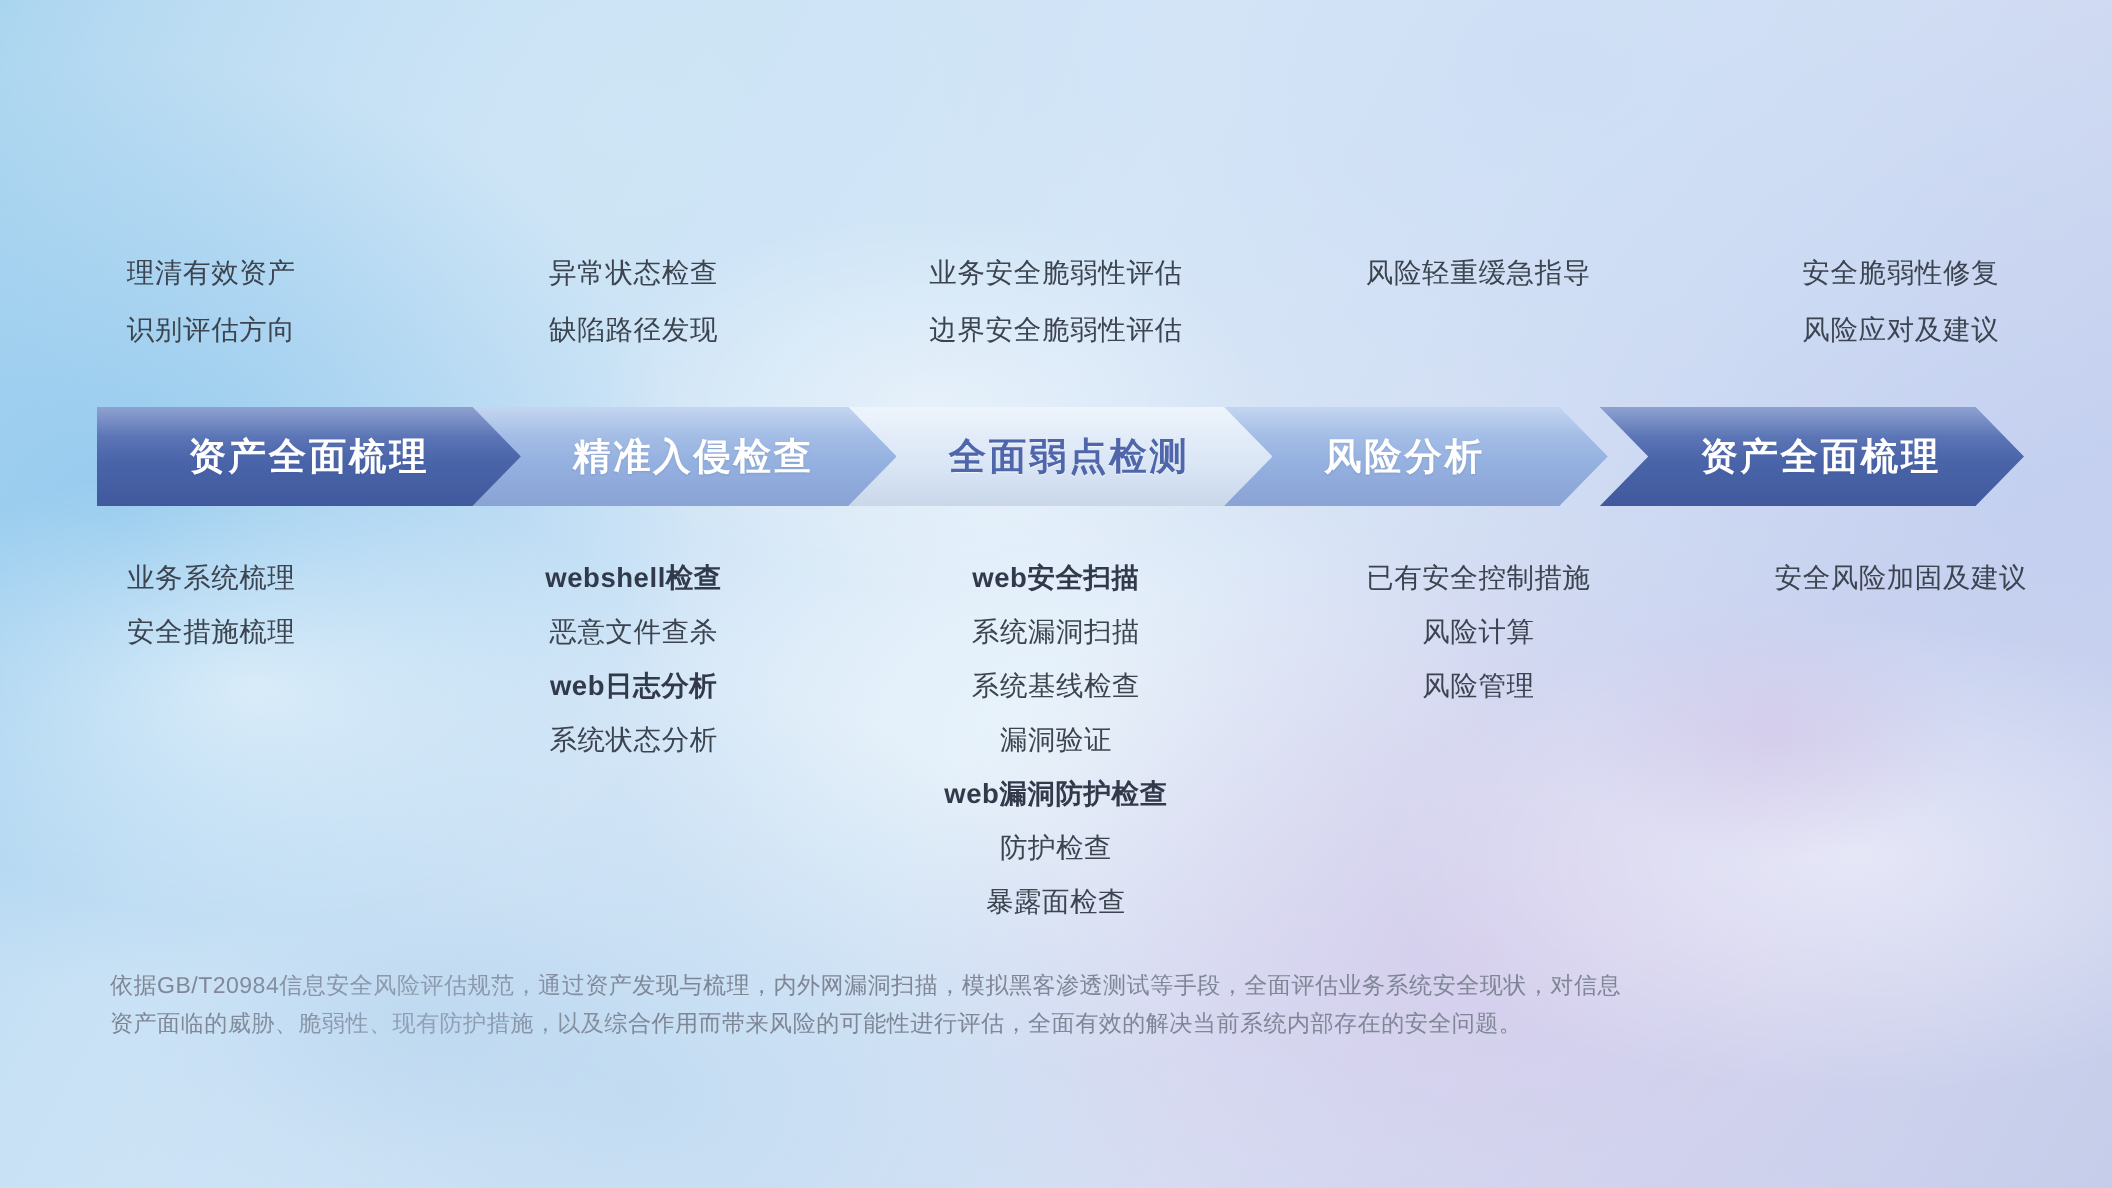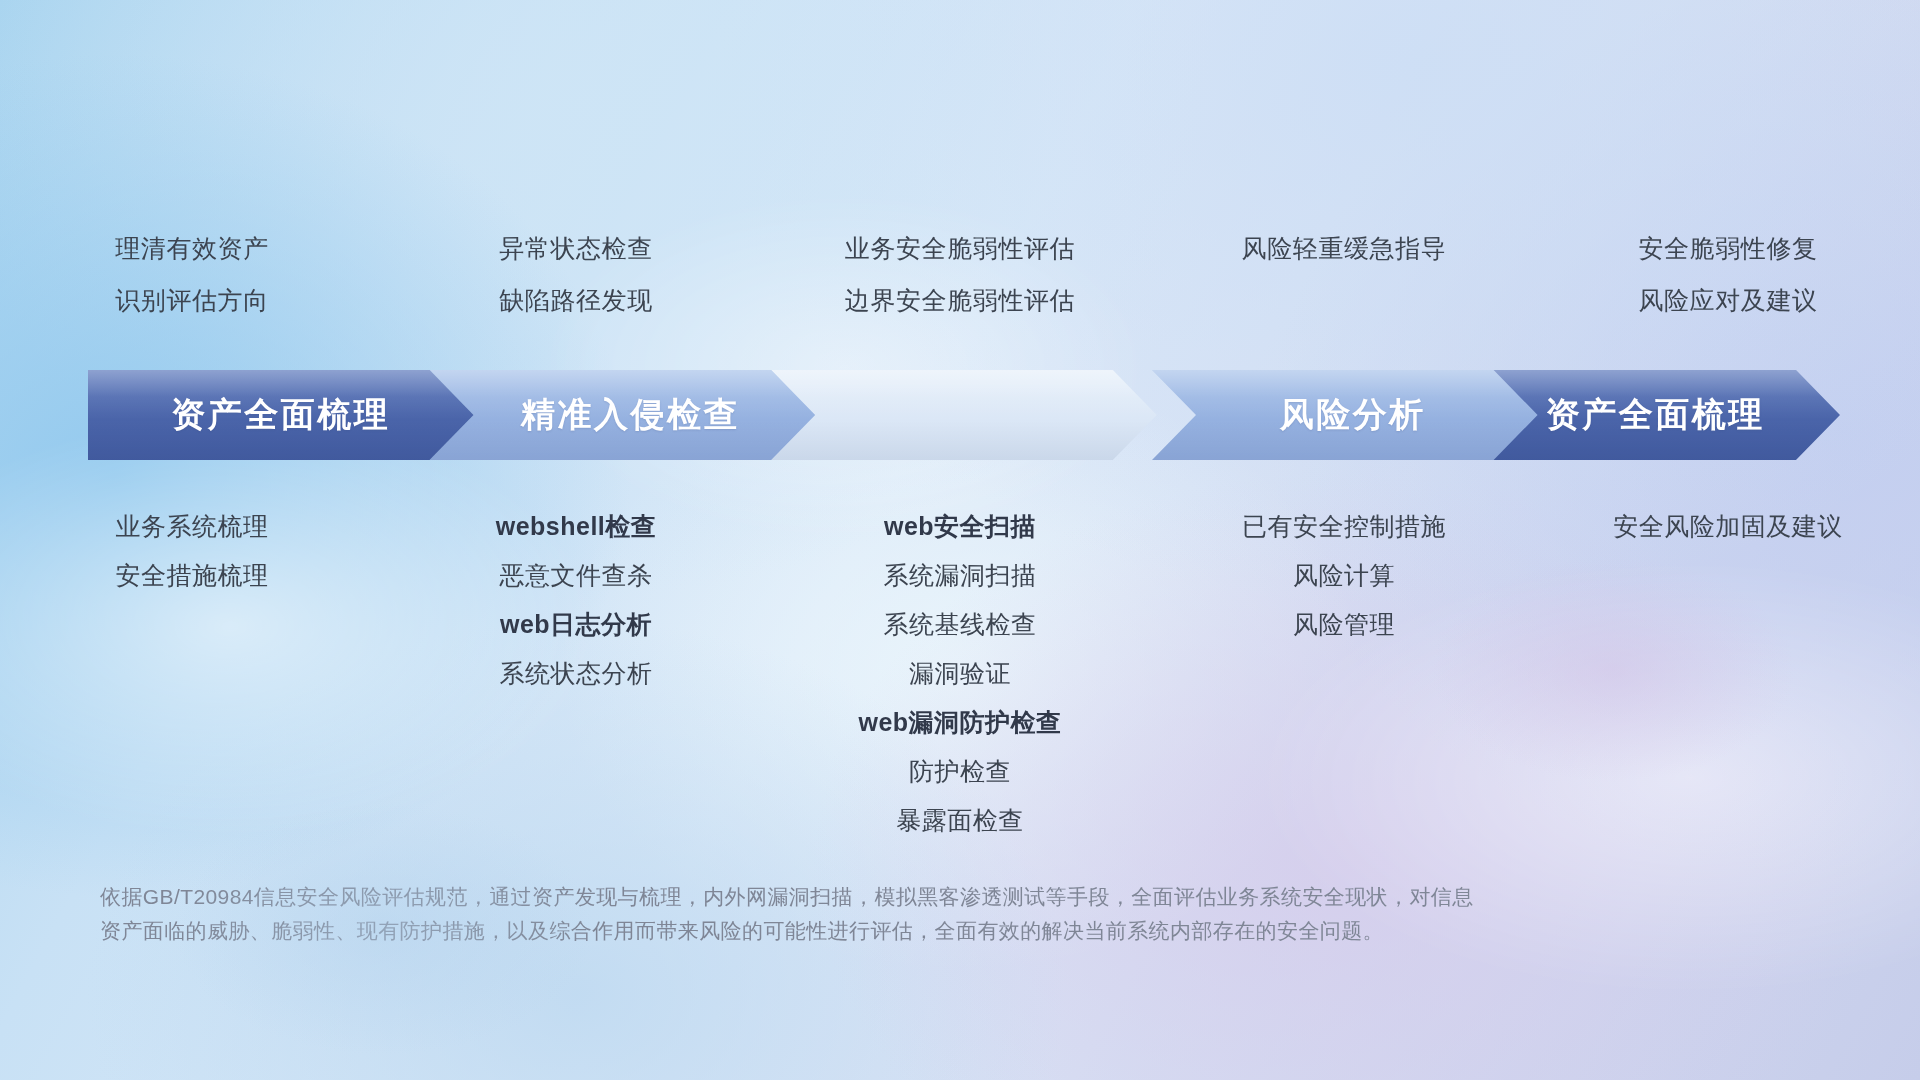--- a/index.html
+++ b/index.html
@@ -121,22 +121,23 @@
       <div class="chev first" style="left: 0px; width: 385.6px; z-index: 5;">
         <div class="shape" style="background: linear-gradient(rgb(93, 121, 188) 0%, rgb(74, 100, 169) 55%, rgb(67, 93, 164) 100%);"></div>
         <div class="cap" style="color: rgb(255, 255, 255);">资产全面梳理</div>
       </div>
       <div class="chev notch" style="left: 341.6px; width: 385.6px; z-index: 4;">
         <div class="shape" style="background: linear-gradient(rgb(169, 195, 234) 0%, rgb(149, 177, 224) 55%, rgb(142, 170, 221) 100%);"></div>
         <div class="cap" style="color: rgb(255, 255, 255); transform: translateX(8px);">精准入侵检查</div>
       </div>
       <div class="chev notch" style="left: 683.2px; width: 385.6px; z-index: 3;">
         <div class="shape" style="background: linear-gradient(rgb(231, 240, 250) 0%, rgb(219, 231, 246) 55%, rgb(210, 224, 243) 100%);"></div>
+        <div class="cap" style="color: rgb(79, 102, 171); text-shadow: rgba(255, 255, 255, 0.7) 0px 1px 1px; transform: translateX(8px);">全面弱点检测</div>
       </div>
-      <div class="chev notch" style="left: 1064px; width: 385.6px; z-index: 2;">
+      <div class="chev notch" style="left: 988px; width: 385.6px; z-index: 2;">
         <div class="shape" style="background: linear-gradient(rgb(169, 195, 234) 0%, rgb(149, 177, 224) 55%, rgb(142, 170, 221) 100%);"></div>
         <div class="cap" style="color: rgb(255, 255, 255); transform: translateX(8px);">风险分析</div>
       </div>
       <div class="chev notch" style="left: 1366.4px; width: 385.6px; z-index: 1;">
         <div class="shape" style="background: linear-gradient(rgb(93, 121, 188) 0%, rgb(74, 100, 169) 55%, rgb(67, 93, 164) 100%);"></div>
         <div class="cap" style="color: rgb(255, 255, 255); transform: translateX(8px);">资产全面梳理</div>
       </div>
     </div>
 
   <div class="cols layer" id="bottom-lists" style="height:360px;">

